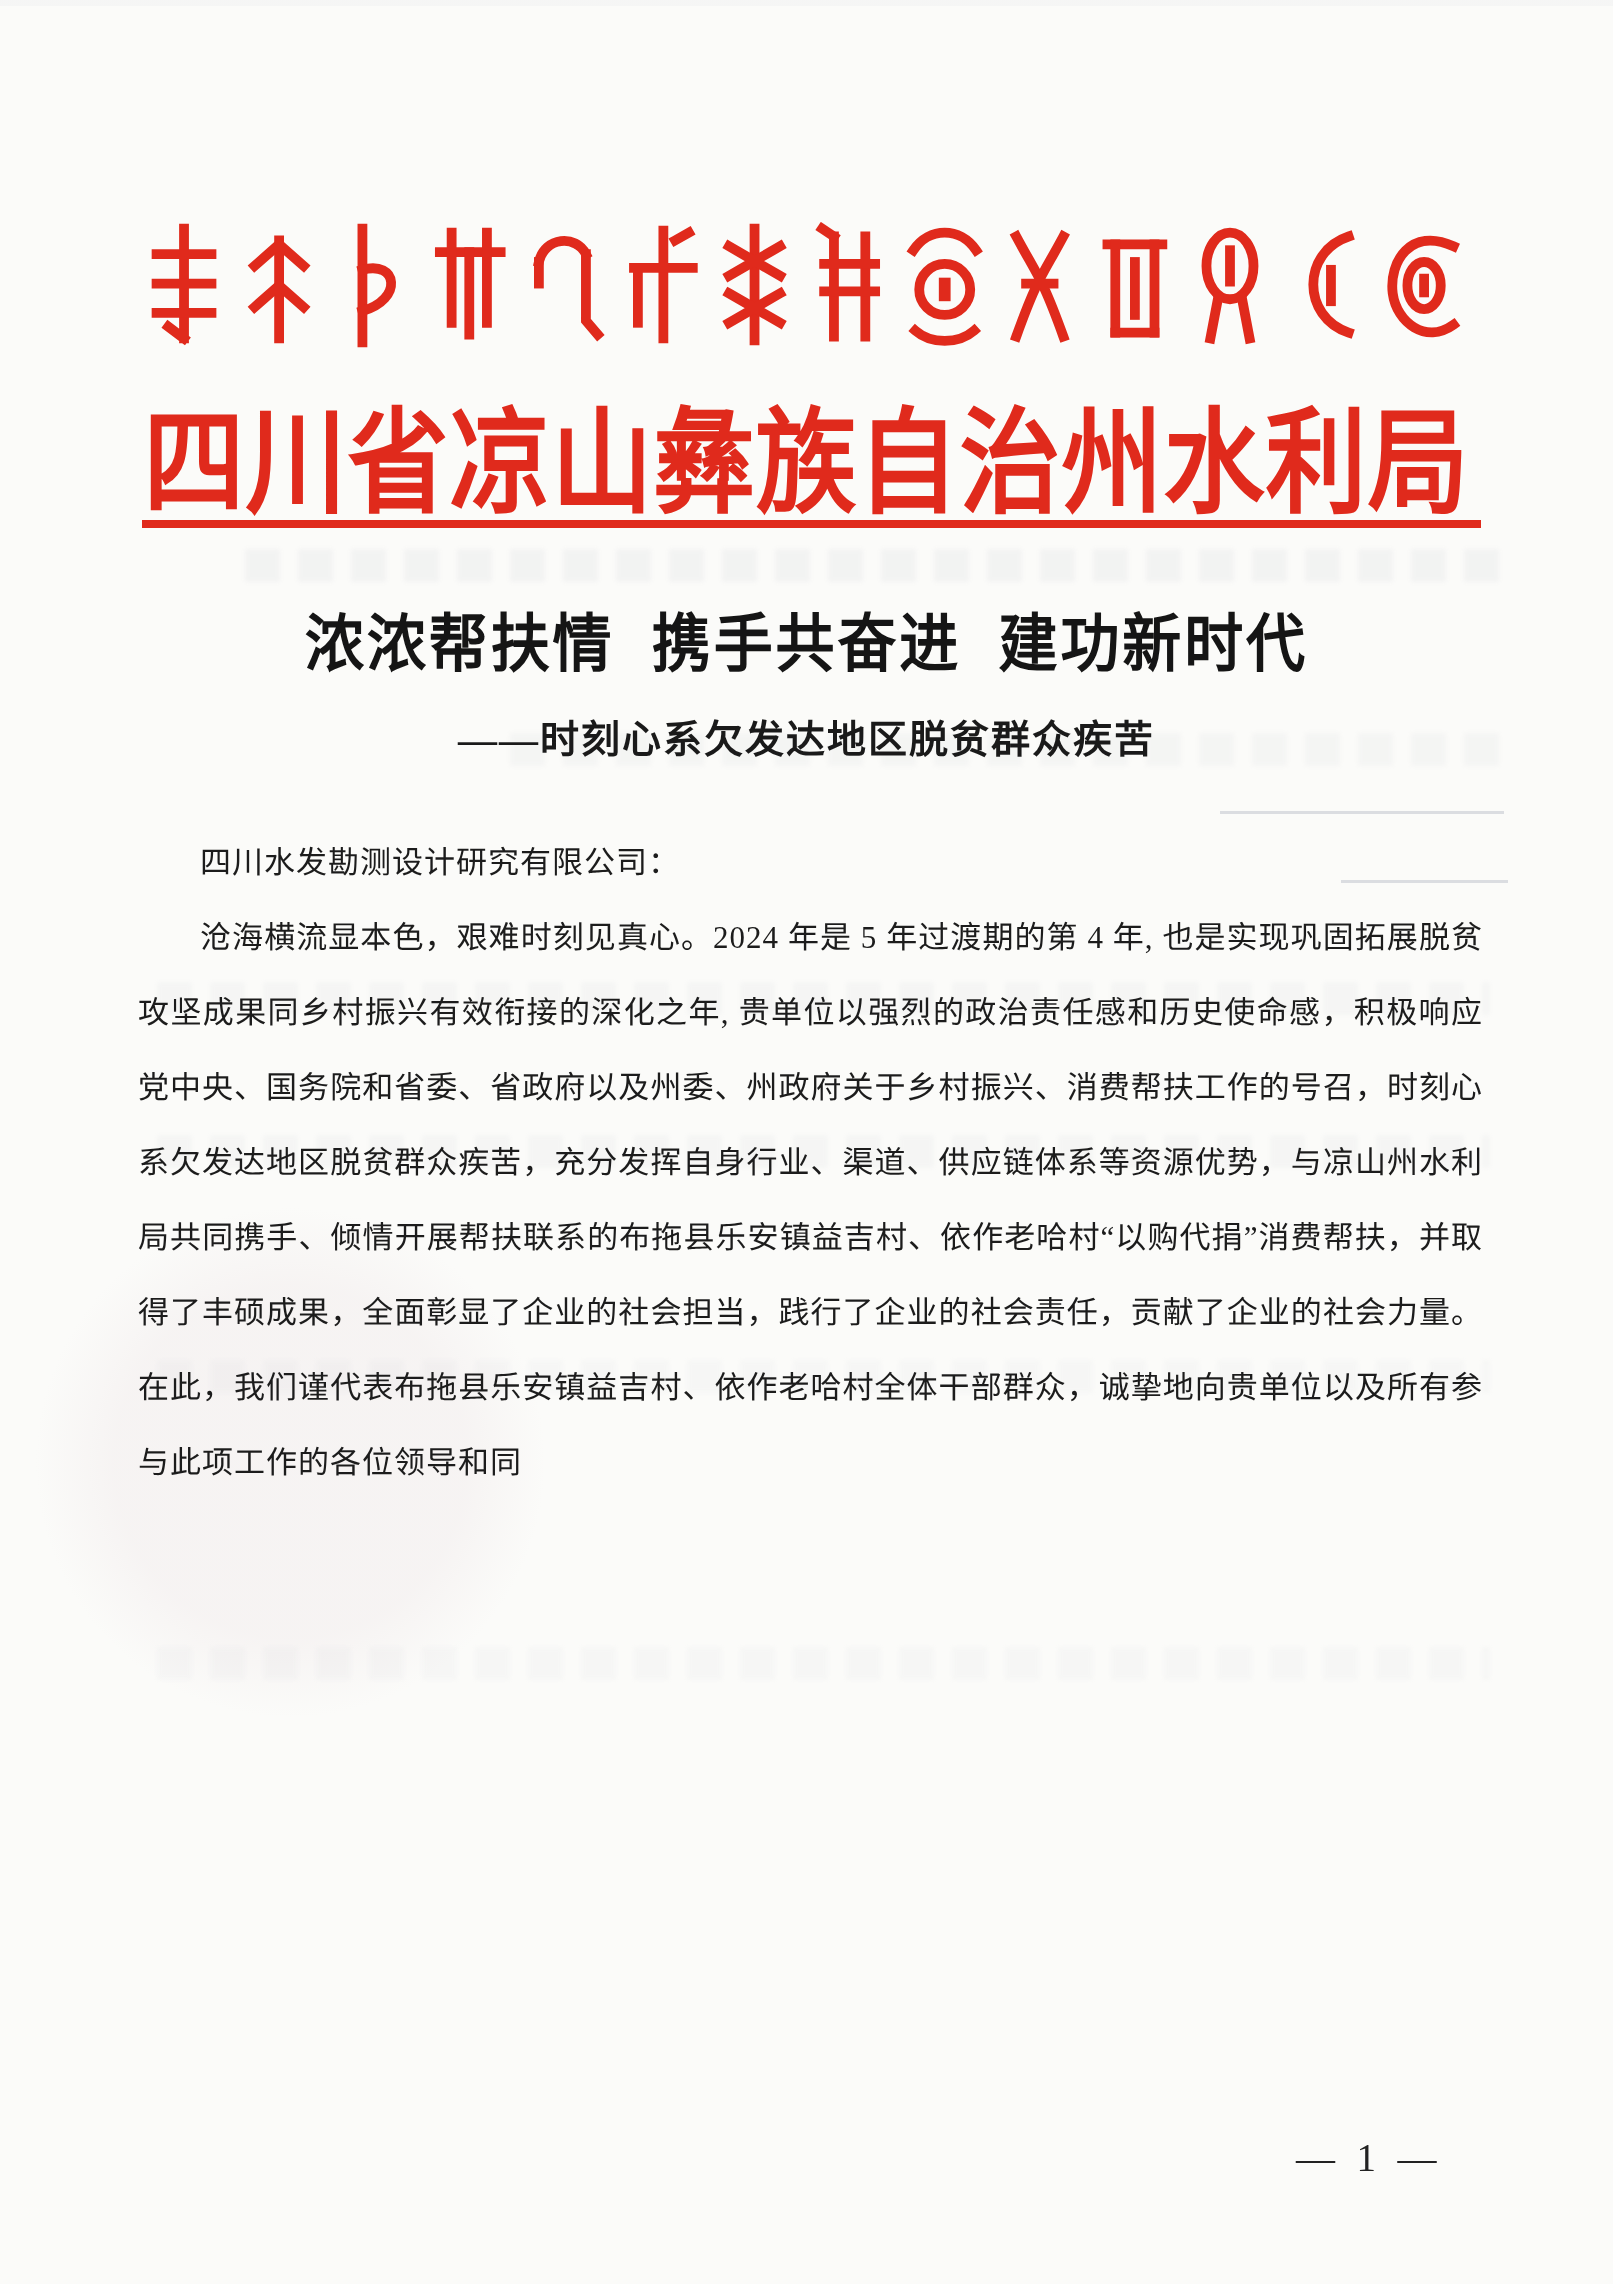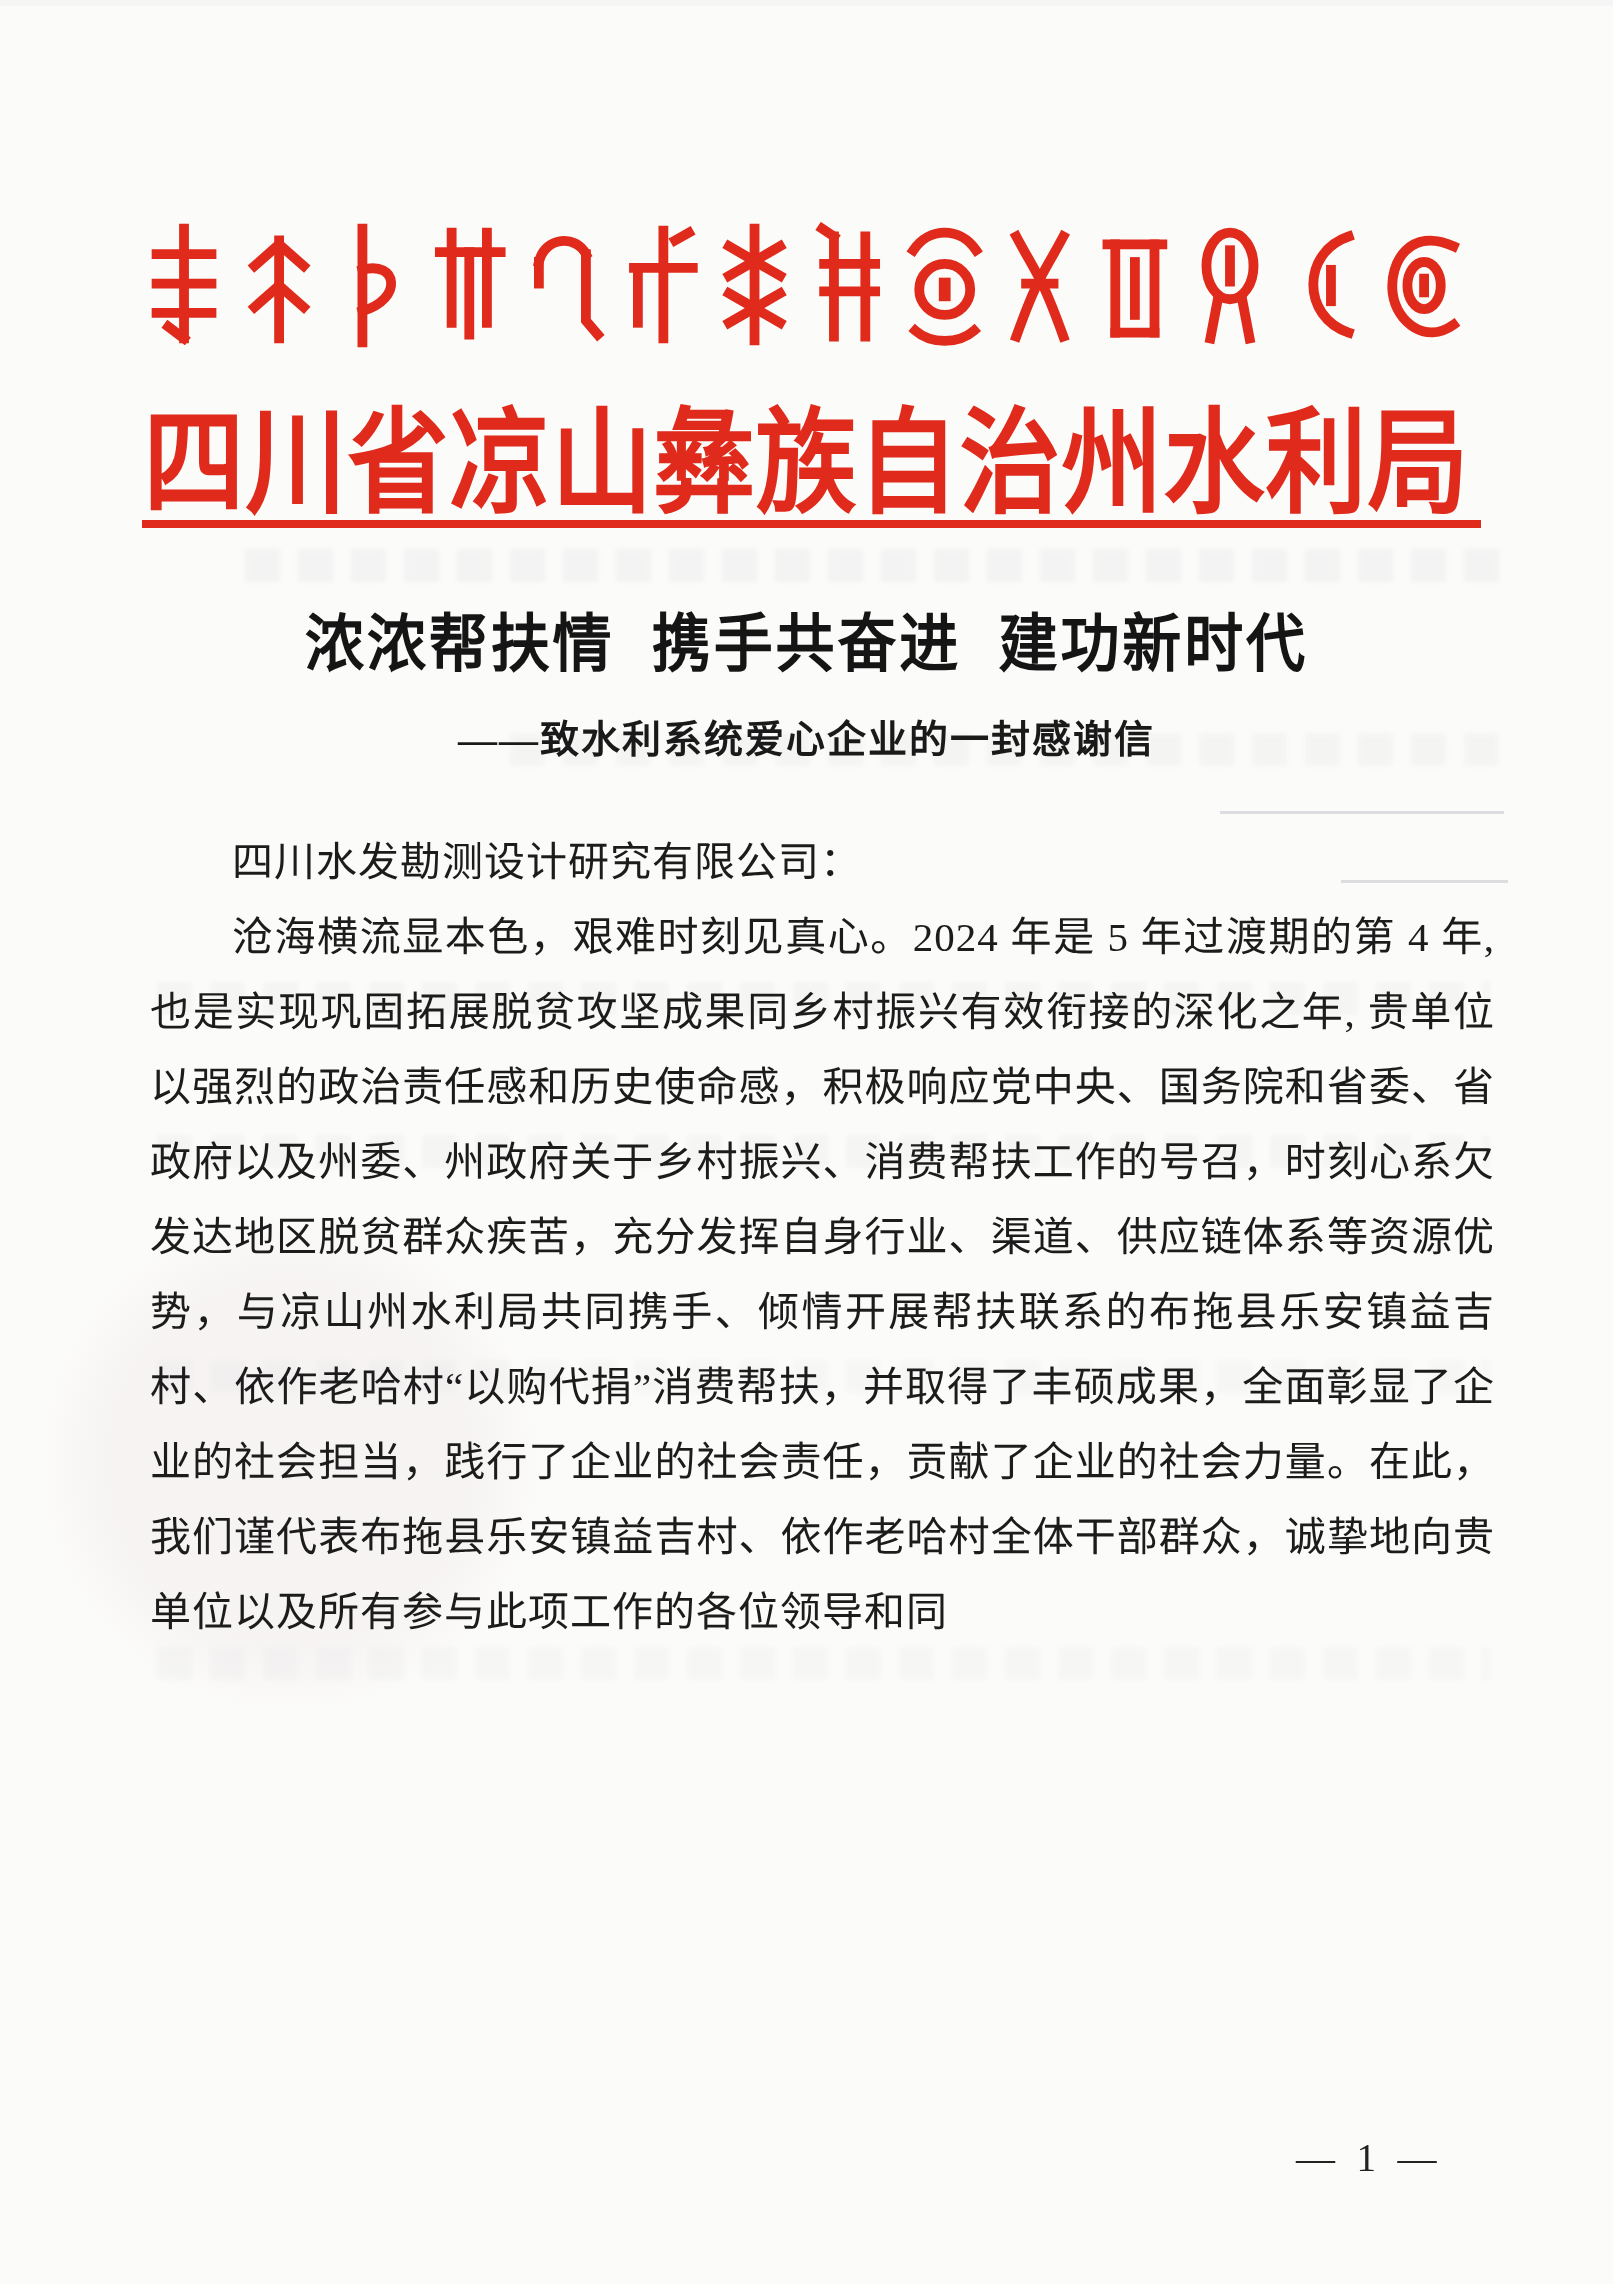--- a/index.html
+++ b/index.html
@@ -66,22 +66,22 @@
     white-space: nowrap;
   }
   .letter-subtitle {
     position: absolute; left: 135px; top: 708px; width: 1343px;
     text-align: center;
     font-size: 39px; font-weight: bold; color: #1a1a1a;
     letter-spacing: 2px;
     white-space: nowrap;
   }
   .letter-body {
-    position: absolute; left: 150px; top: 825px; width: 1345px;
-    font-size: 41px; line-height: 75px; letter-spacing: 1px;
+    position: absolute; left: 138px; top: 825px; width: 1345px;
+    font-size: 31px; line-height: 75px; letter-spacing: 1px;
     text-align: justify;
   }
   .letter-body p { margin: 0; text-indent: 2em; }
   .salutation { text-indent: 0; }
   .page-number {
     position: absolute; left: 1296px; top: 2135px;
     font-size: 39px; color: #222; letter-spacing: 5.9px;
     white-space: nowrap;
   }
 </style>
@@ -183,21 +183,21 @@
       <ellipse cx="44" cy="64" rx="17" ry="24"></ellipse>
       <rect class="fill" x="39" y="52" width="10" height="24"></rect>
     </g>
 </svg>
 
 <div class="org-name">四川省凉山彝族自治州水利局</div>
 
 <div class="red-rule"></div>
 
 <div class="letter-title">浓浓帮扶情 携手共奋进 建功新时代</div>
-<div class="letter-subtitle">——致水利系统爱心企业的一封感谢信</div>
+<div class="letter-subtitle">——时刻心系欠发达地区脱贫群众疾苦</div>
 
 <div class="letter-body">
   <p class="salutation">四川水发勘测设计研究有限公司：</p>
   <p>沧海横流显本色，艰难时刻见真心。2024 年是 5 年过渡期的第 4 年, 也是实现巩固拓展脱贫攻坚成果同乡村振兴有效衔接的深化之年, 贵单位以强烈的政治责任感和历史使命感，积极响应党中央、国务院和省委、省政府以及州委、州政府关于乡村振兴、消费帮扶工作的号召，时刻心系欠发达地区脱贫群众疾苦，充分发挥自身行业、渠道、供应链体系等资源优势，与凉山州水利局共同携手、倾情开展帮扶联系的布拖县乐安镇益吉村、依作老哈村“以购代捐”消费帮扶，并取得了丰硕成果，全面彰显了企业的社会担当，践行了企业的社会责任，贡献了企业的社会力量。在此，我们谨代表布拖县乐安镇益吉村、依作老哈村全体干部群众，诚挚地向贵单位以及所有参与此项工作的各位领导和同</p>
 </div>
 
 <div class="page-number">— 1 —</div>
 
 
 </body></html>

